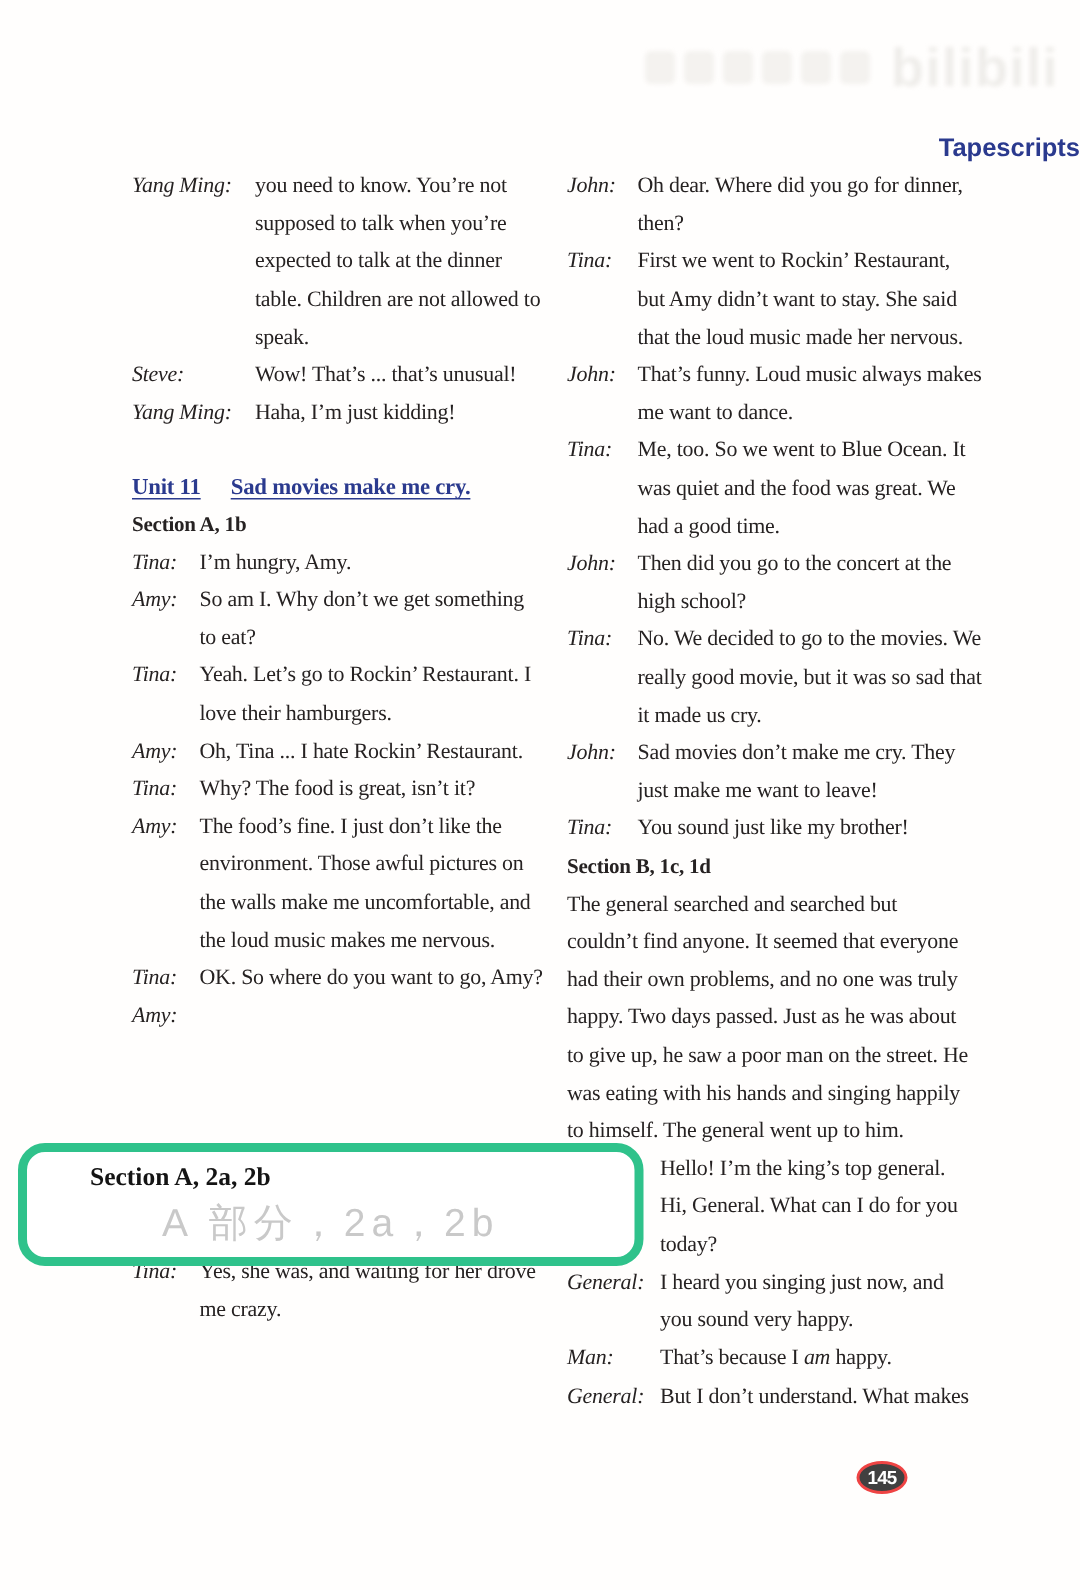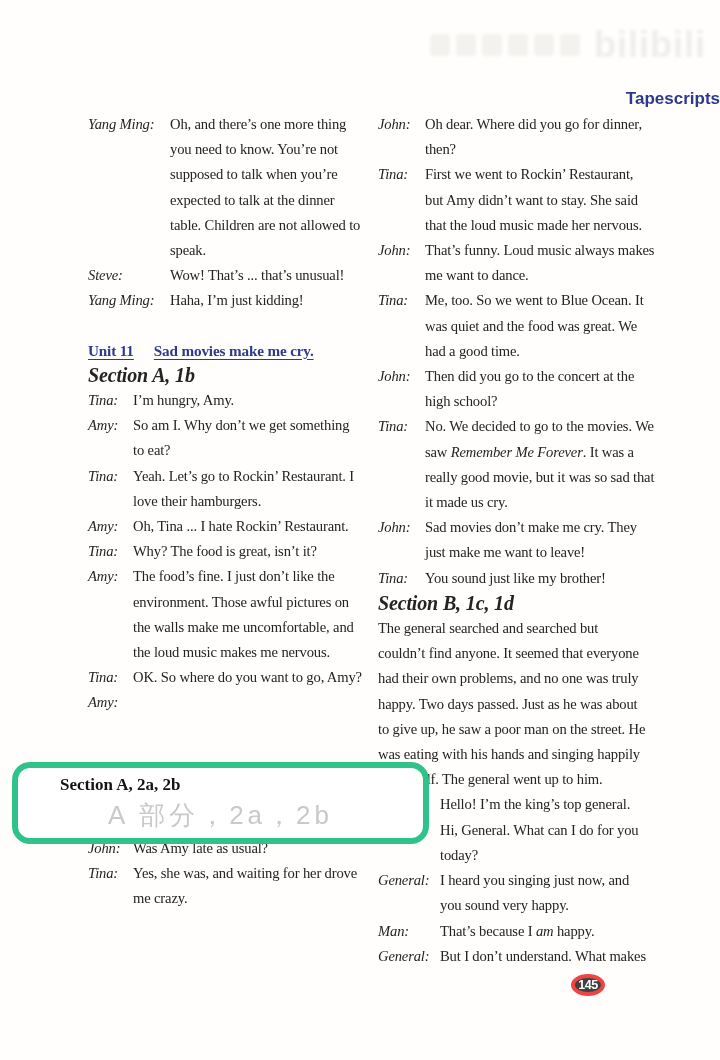--- a/index.html
+++ b/index.html
@@ -27,39 +27,39 @@
   .header-title{font-family:"Liberation Sans","DejaVu Sans",sans-serif;font-weight:bold;
     font-size:17px;color:#2b3a8e;white-space:nowrap;}
   
   .col{position:absolute;top:112px;font-size:14.6px;line-height:25.2px;letter-spacing:-0.15px;}
   #col-left{left:88px;width:286px;}
   #col-right{left:378px;width:296px;}
   .dialogue{display:flex;align-items:flex-start;}
   .speaker{font-style:italic;flex:none;white-space:nowrap;}
   .lines{flex:1;min-width:0;}
   .lines div,.para div{white-space:nowrap;}
-  .heading{font-weight:bold;white-space:nowrap;font-size:20px;font-style:italic;}
+  .heading{font-weight:bold;white-space:nowrap;font-size:14px;}
   .unit{font-weight:bold;color:#2b3a8e;white-space:nowrap;margin-top:24px;font-size:15.2px;}
   .unit span{text-decoration:underline;text-underline-offset:3px;}
   .unit .unit-no{margin-right:20px;margin-top:40px;}
   
   .overlay-box{
     position:absolute;left:12px;top:762px;width:405px;height:70px;
     background:#ffffff;border:6px solid #2fc28b;border-radius:18px;z-index:5;
     padding:0;
   }
   .overlay-title{font-weight:bold;font-size:17px;color:#141414;margin:7px 0 0 42px;
     font-family:"Liberation Serif","DejaVu Serif",serif;}
   .overlay-sub{margin-top:3px;text-align:center;
     font-family:"Liberation Sans","DejaVu Sans",sans-serif;
     font-size:26px;color:#c9c9c9;letter-spacing:4px;}
   
   .page-badge{
     position:absolute;left:571px;top:974px;width:34px;height:22px;border-radius:50%;
-    background:#404040;border:4px solid #ef4444;box-sizing:border-box;
+    background:#404040;border:2px solid #ef4444;box-sizing:border-box;
     display:flex;align-items:center;justify-content:center;
     color:#ffffff;font-family:"Liberation Sans","DejaVu Sans",sans-serif;
     font-weight:bold;font-size:12.5px;letter-spacing:-0.5px;
   }
 </style>
 </head>
 <body>
 
 <div id="page">
 
@@ -78,21 +78,20 @@
   <div class="header-row">
     <div class="dots dots-left"></div>
     <div class="header-title">Tapescripts</div>
     <div class="dots dots-right"></div>
   </div>
 
   <div id="col-left" class="col">
       <div class="dialogue">
         <span class="speaker" style="width: 82px;">Yang Ming:</span>
         <div class="lines">
-          <div><span>Oh, and there’s one more thing</span></div>
           <div><span>you need to know. You’re not</span></div>
           <div><span>supposed to talk when you’re</span></div>
           <div><span>expected to talk at the dinner</span></div>
           <div><span>table. Children are not allowed to</span></div>
           <div><span>speak.</span></div>
         </div>
       </div>
       <div class="dialogue">
         <span class="speaker" style="width: 82px;">Steve:</span>
         <div class="lines">
@@ -219,21 +218,20 @@
         <span class="speaker" style="width: 47px;">John:</span>
         <div class="lines">
           <div><span>Then did you go to the concert at the</span></div>
           <div><span>high school?</span></div>
         </div>
       </div>
       <div class="dialogue">
         <span class="speaker" style="width: 47px;">Tina:</span>
         <div class="lines">
           <div><span>No. We decided to go to the movies. We</span></div>
-          <div><span>saw </span><i>Remember Me Forever</i><span>. It was a</span></div>
           <div><span>really good movie, but it was so sad that</span></div>
           <div><span>it made us cry.</span></div>
         </div>
       </div>
       <div class="dialogue">
         <span class="speaker" style="width: 47px;">John:</span>
         <div class="lines">
           <div><span>Sad movies don’t make me cry. They</span></div>
           <div><span>just make me want to leave!</span></div>
         </div>

